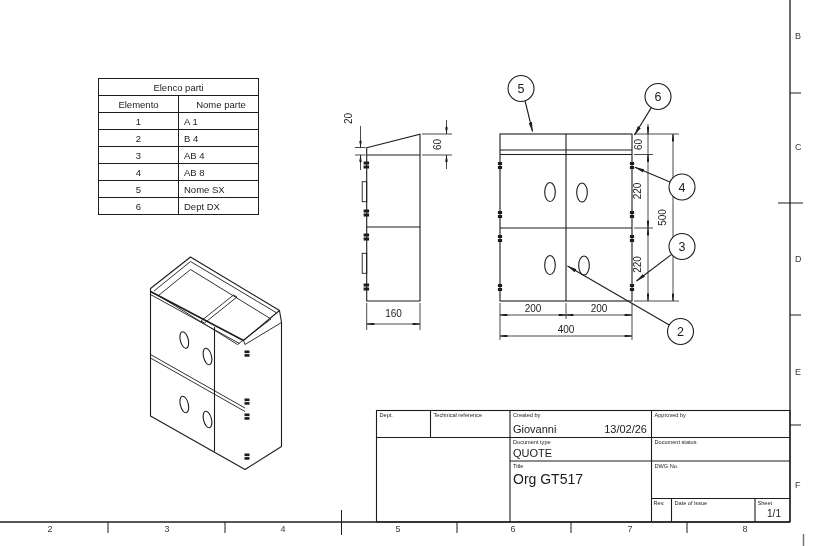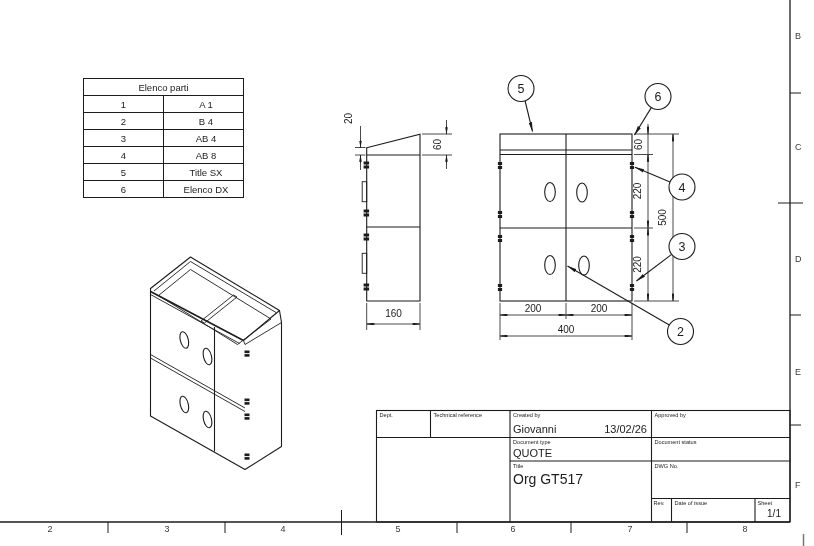--- a/index.html
+++ b/index.html
@@ -14,33 +14,33 @@
   svg text{fill:#1c1c1c;}
   .dimtxt{font-size:10px;}
   .ballontxt{font-size:12.5px;}
   .zonetxt{font-size:9px;fill:#3a3a3a;}
   .tb-label{font-size:5.6px;}
   .tb-val{font-size:11px;}
   .tb-title{font-size:14px;}
   .tb-sheet{font-size:10px;}
   
   #parts-table{
-    position:absolute;left:83px;top:78px;
+    position:absolute;left:98px;top:78px;
     border-collapse:collapse;table-layout:fixed;
     width:161px;
     font-size:9.5px;color:#1c1c1c;
   }
   #parts-table td,#parts-table th{
     border:1px solid #1c1c1c;
     height:16px;padding:0 0 0 0;
     font-weight:normal;background:#fff;
     overflow:hidden;white-space:nowrap;
   }
   #parts-table .c1{width:59px;text-align:center;}
-  #parts-table .c2{width:100px;text-align:center;padding-left:5px;}
+  #parts-table .c2{width:100px;text-align:left;padding-left:5px;}
   #parts-table .hdr{text-align:center;}
 </style>
 </head>
 <body>
 
 <svg id="sheet" width="814" height="546" viewBox="0 0 814 546" xmlns="http://www.w3.org/2000/svg">
   <defs>
     <marker id="arw" viewBox="0 0 10 4" refX="9.5" refY="2" markerWidth="9" markerHeight="3.6" orient="auto">
       <path d="M0,0.2 L10,2 L0,3.8 Z" fill="#1c1c1c"></path>
     </marker>
@@ -283,37 +283,41 @@
     <text class="tb-sheet" x="774" y="516.5" text-anchor="middle">1/1</text>
   </g>
 </svg>
 
 <table id="parts-table">
   <tbody>
     <tr>
       <td class="hdr" colspan="2">Elenco parti</td>
     </tr>
     <tr>
+      <td class="c1 hdr">Elemento</td>
+      <td class="c2 hdr">Nome parte</td>
+    </tr>
+    <tr>
       <td class="c1">1</td>
       <td class="c2">A 1</td>
     </tr>
     <tr>
       <td class="c1">2</td>
       <td class="c2">B 4</td>
     </tr>
     <tr>
       <td class="c1">3</td>
       <td class="c2">AB 4</td>
     </tr>
     <tr>
       <td class="c1">4</td>
       <td class="c2">AB 8</td>
     </tr>
     <tr>
       <td class="c1">5</td>
-      <td class="c2">Title SX</td>
+      <td class="c2">Nome SX</td>
     </tr>
     <tr>
       <td class="c1">6</td>
-      <td class="c2">Elenco DX</td>
+      <td class="c2">Dept DX</td>
     </tr>
   </tbody>
 </table>
 
 </body></html>

